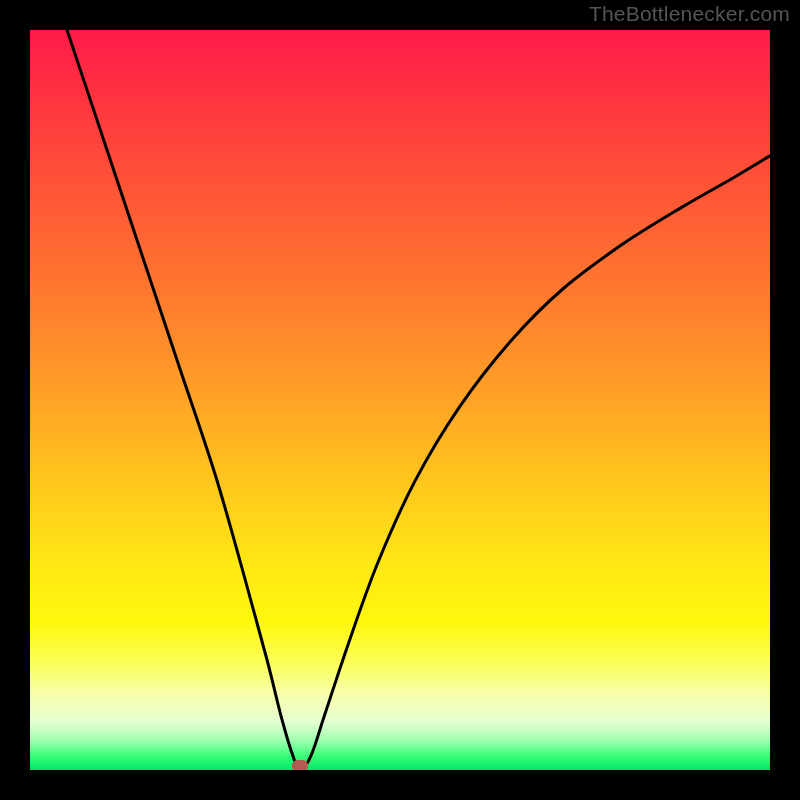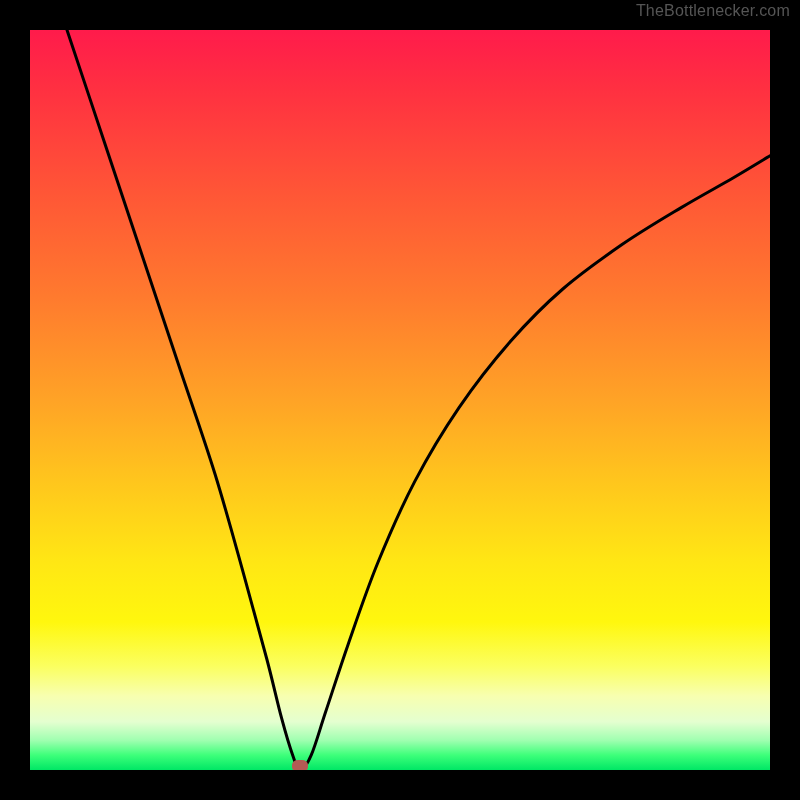--- a/index.html
+++ b/index.html
@@ -15,21 +15,21 @@
     position: relative;
     width: 800px;
     height: 800px;
     background: #000;
   }
   .watermark {
     position: absolute;
     top: 2px;
     right: 10px;
     color: #555;
-    font-size: 16px;
+    font-size: 21px;
     font-weight: 500;
     letter-spacing: 0.2px;
     z-index: 50;
   }
   
   .plot {
     position: absolute;
     left: 30px;
     top: 30px;
     width: 740px;

